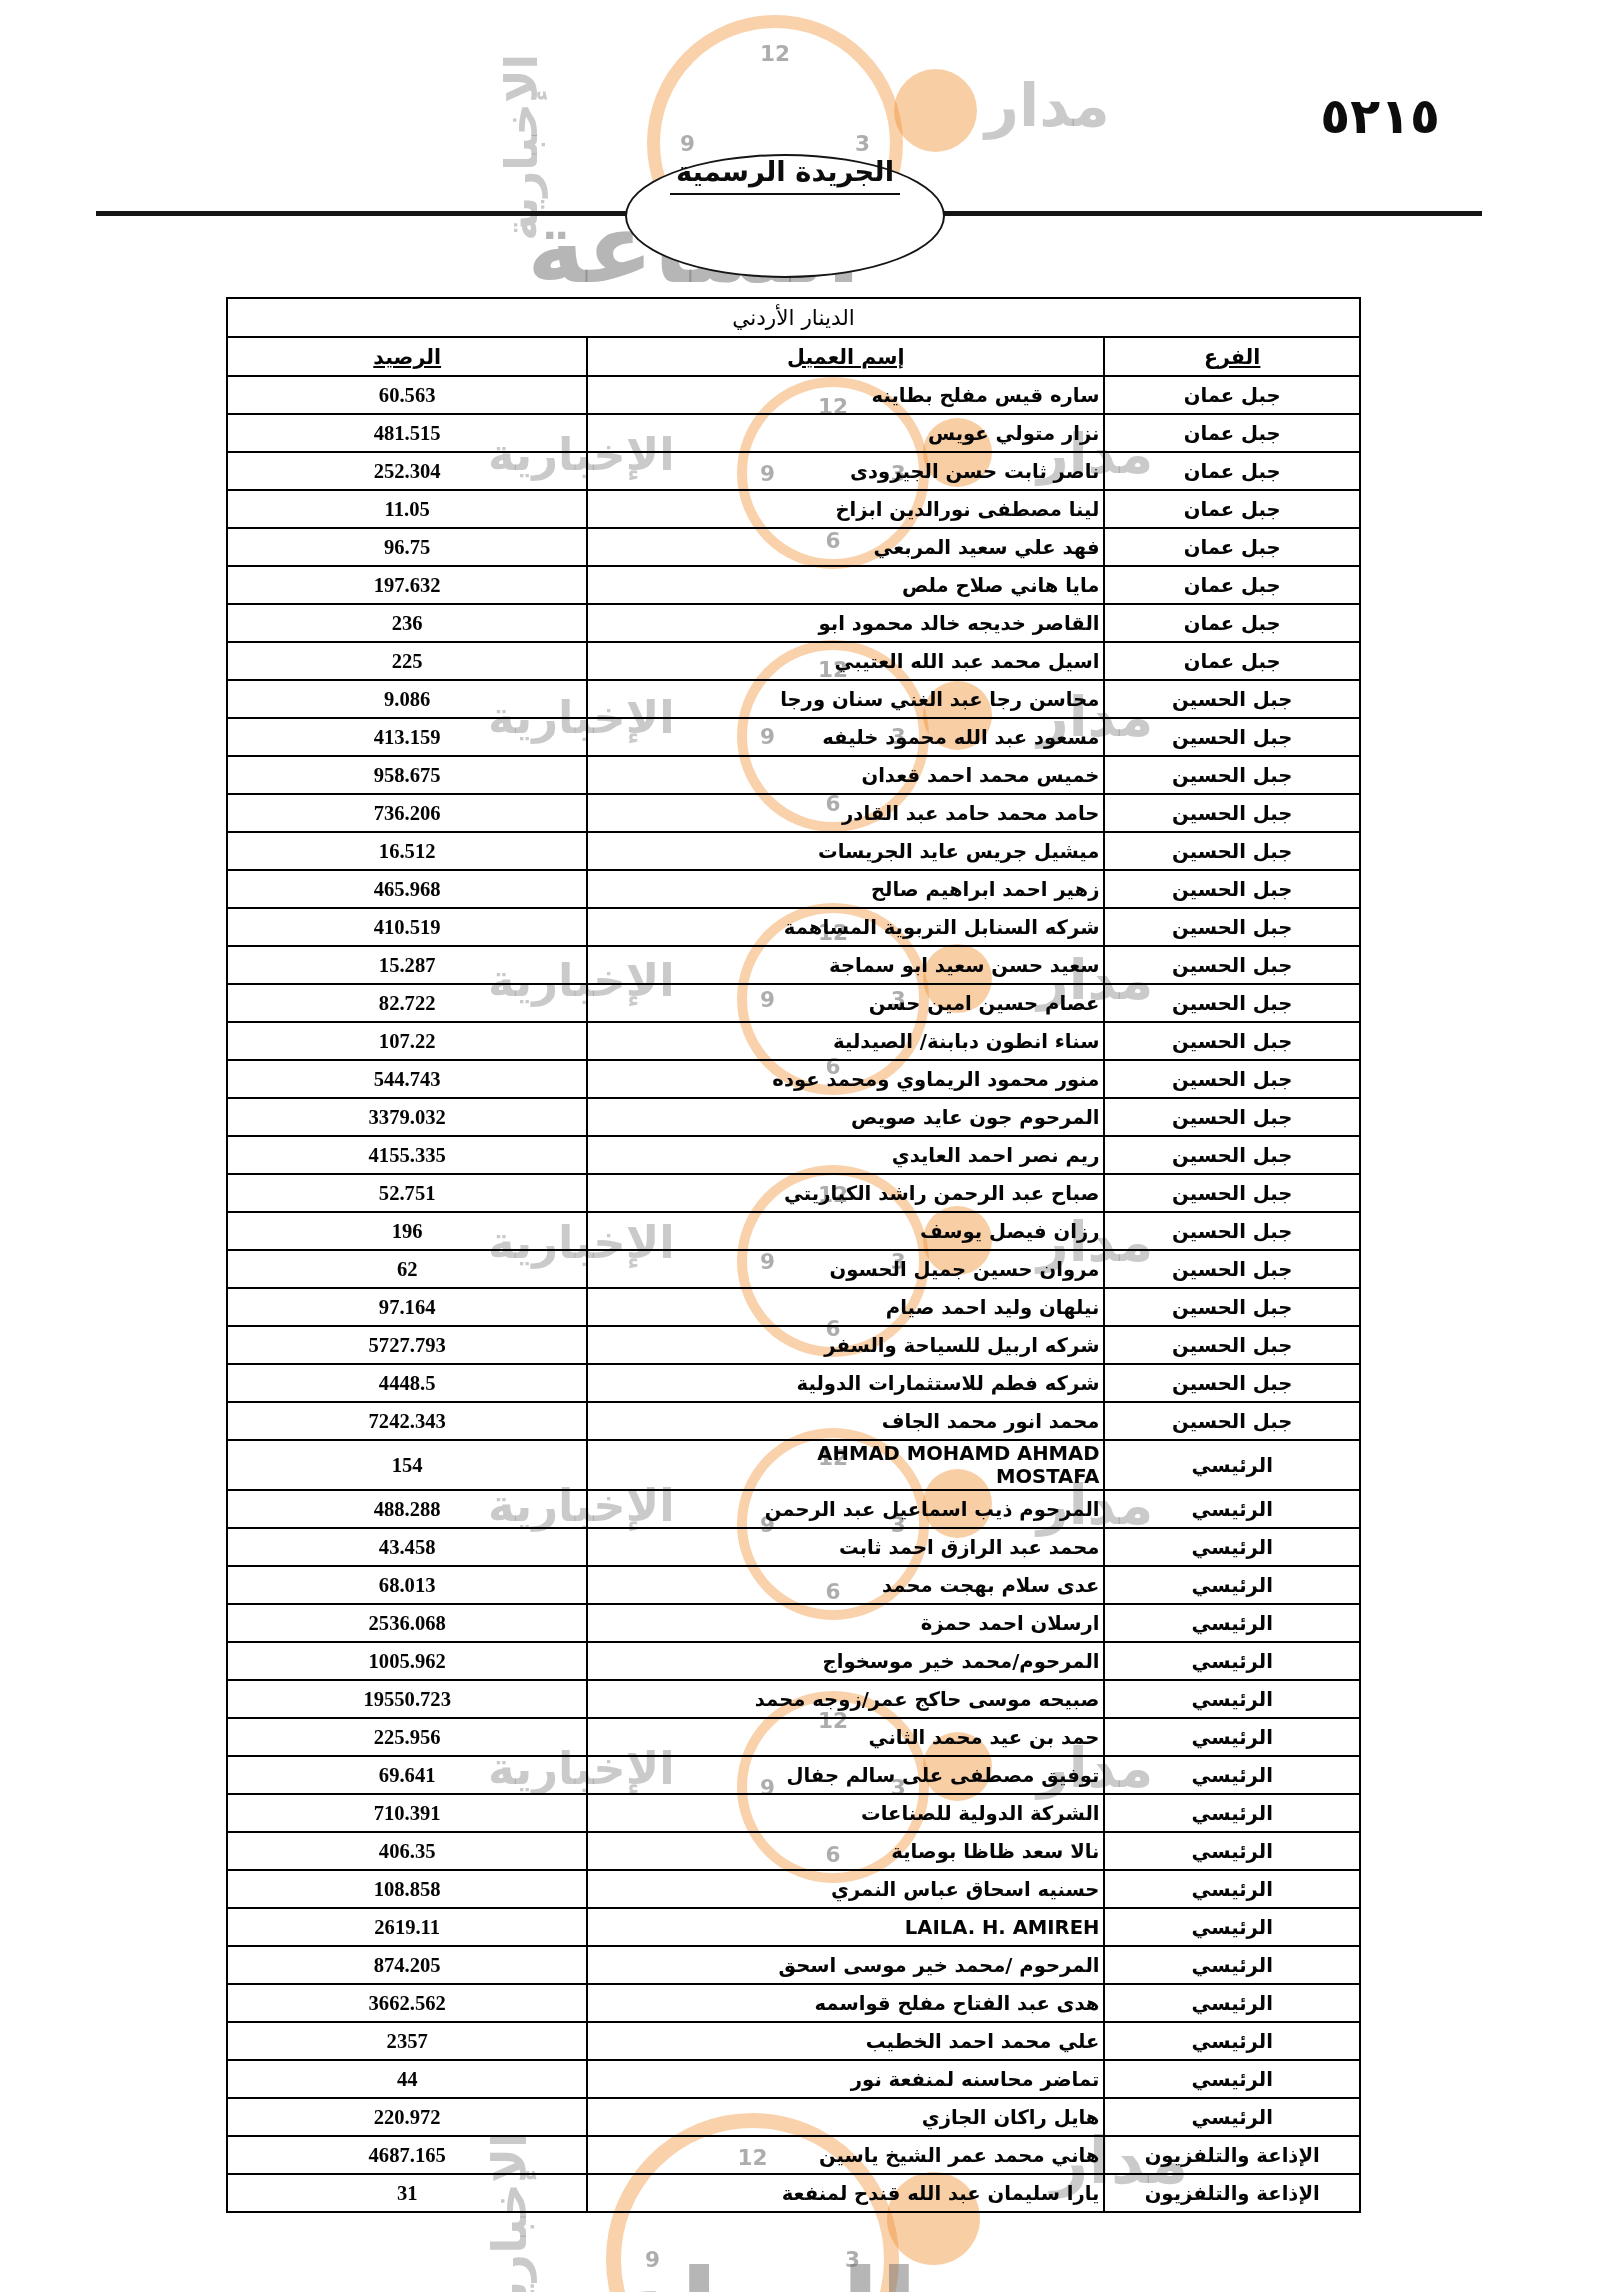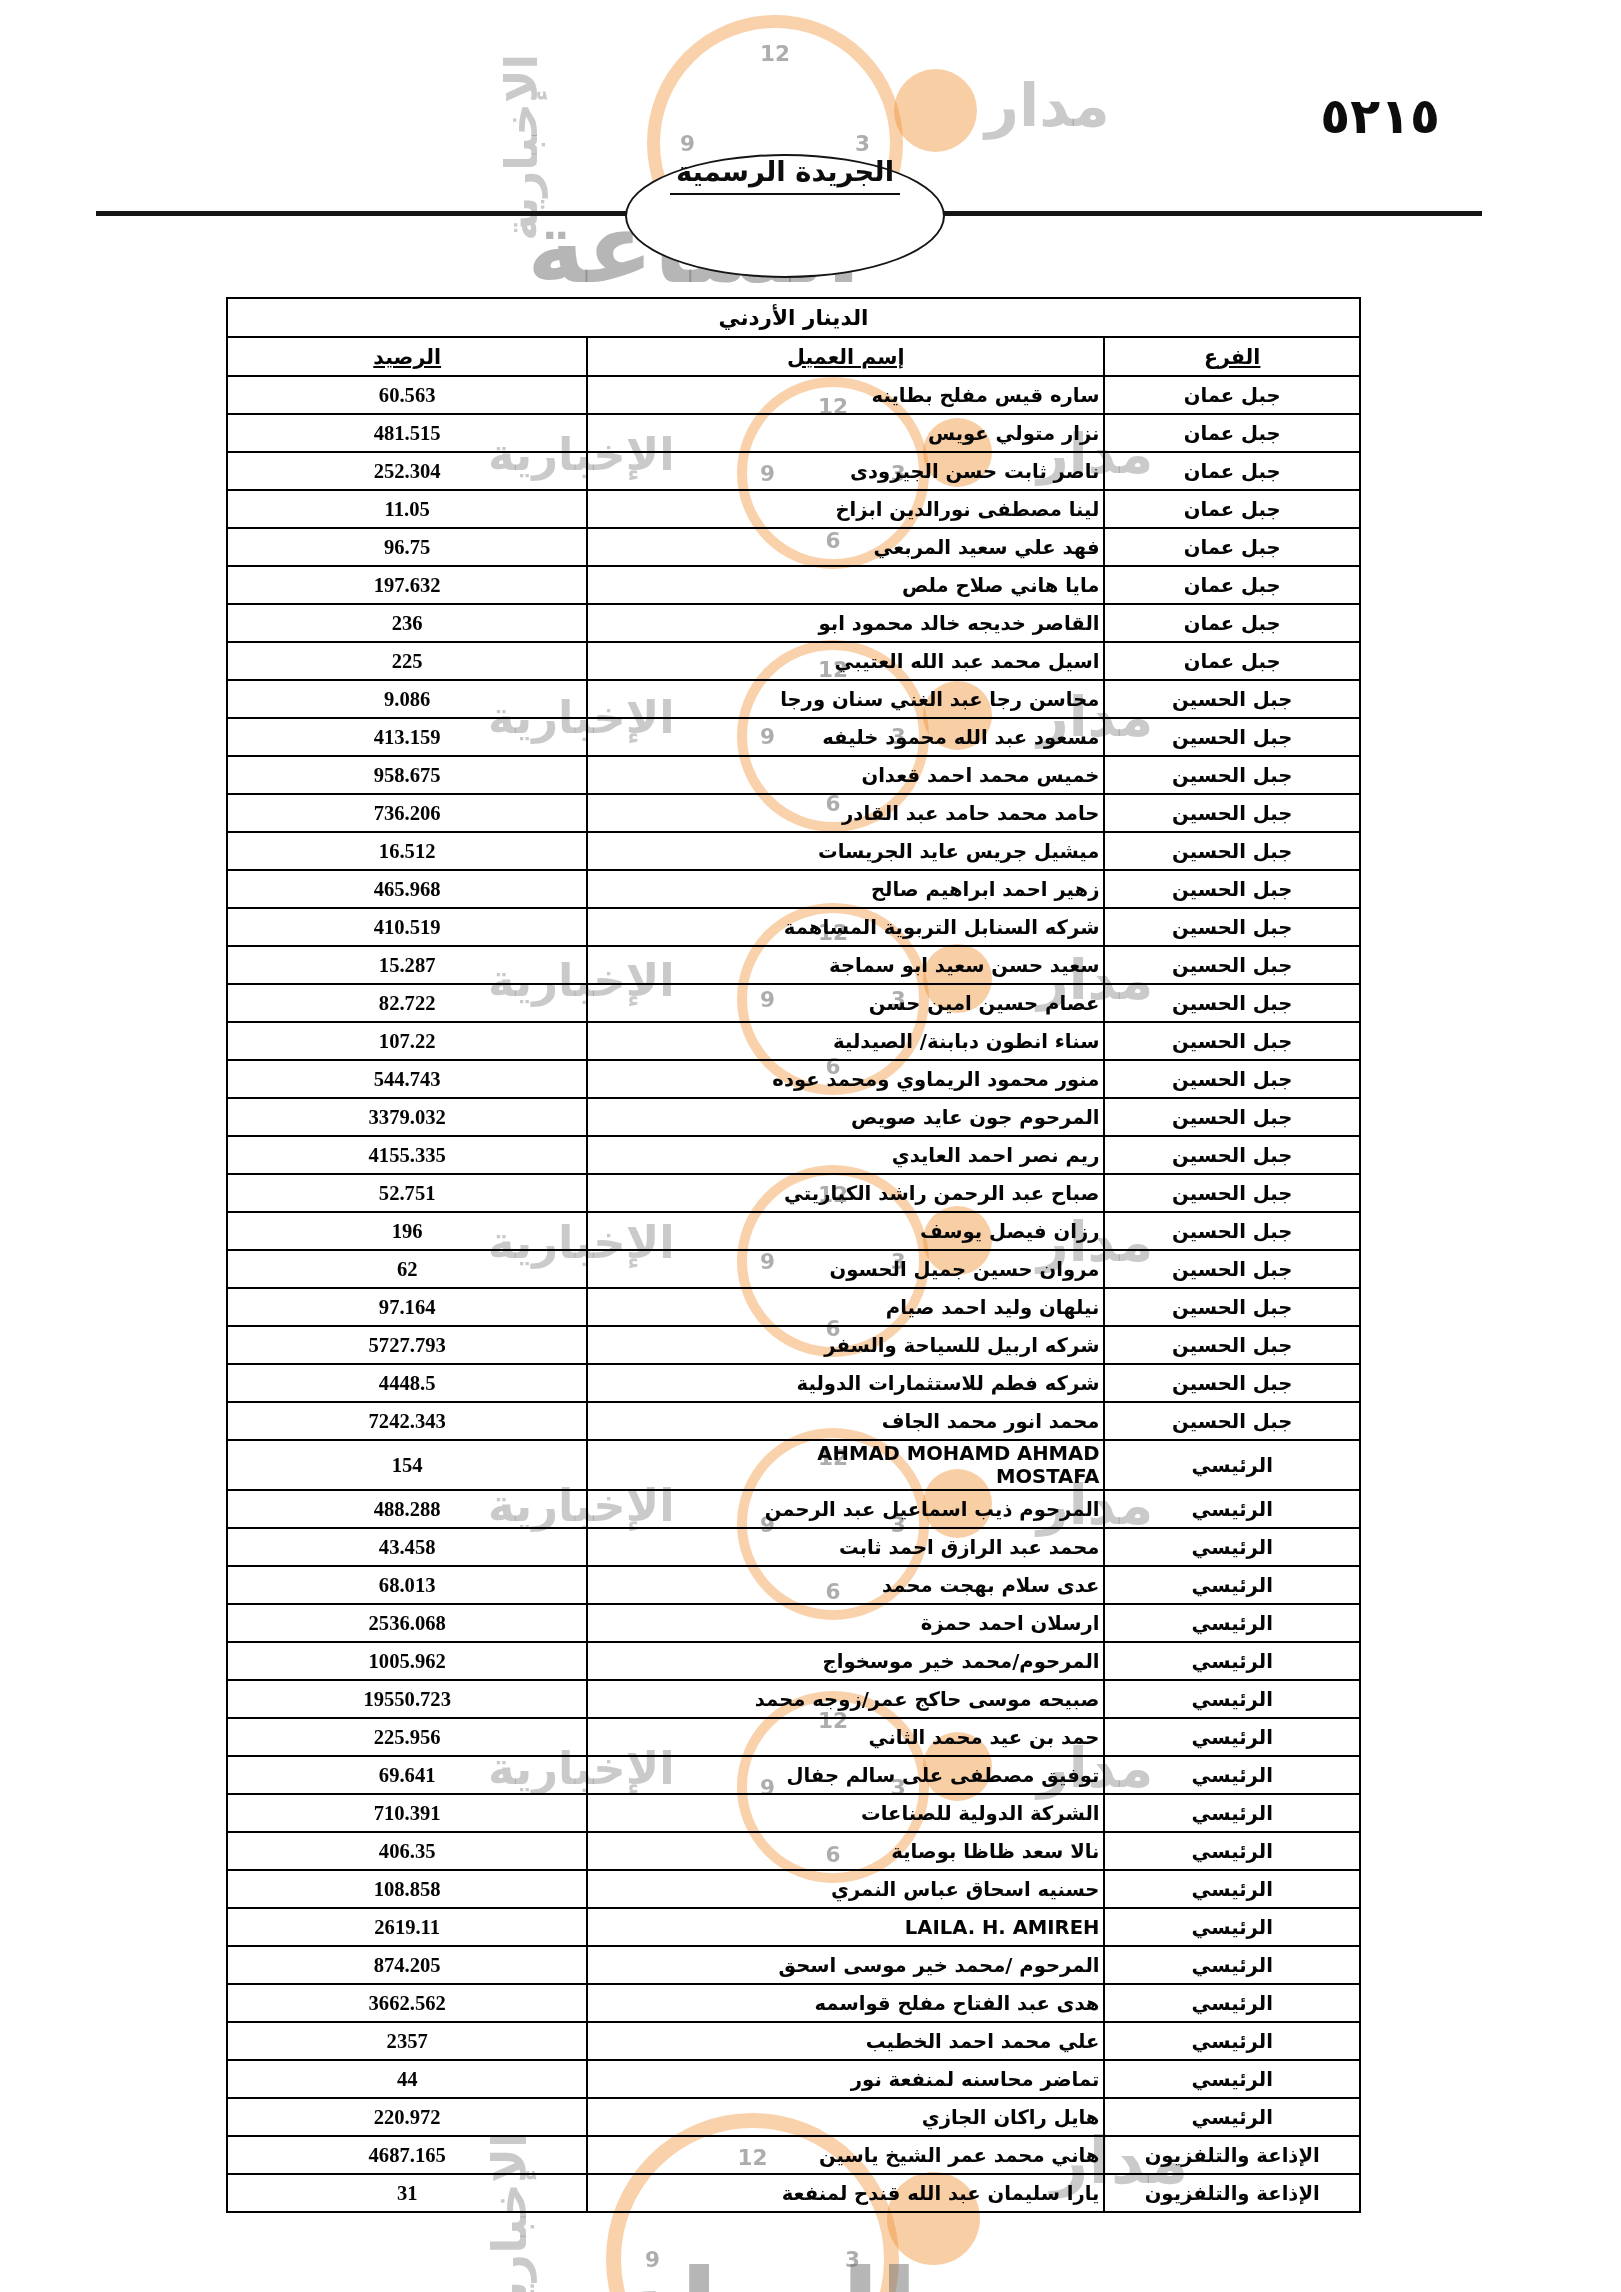--- a/index.html
+++ b/index.html
@@ -26,21 +26,21 @@
     font-size:27.4px; font-weight:bold; color:#0d0d0d;
     border-bottom:2px solid #0d0d0d; padding:0 5.9px 5.9px 5.9px;
   }
 
   
   table.gazette {
     position:absolute; top:297px; left:226px; width:1135px;
     border-collapse:collapse; direction:rtl; z-index:2; background:transparent;
   }
   table.gazette td { border:2px solid #000; color:#050505; padding:1px 3.9px; }
-  td.title-cell { height:35px; text-align:center; font-size:21.6px; font-weight:bold; }
+  td.title-cell { height:35px; text-align:center; font-size:21.6px; font-weight:normal; }
   td.head { height:35px; text-align:center; font-size:20.6px; font-weight:bold; text-decoration:underline; }
   td.branch  { height:34px; text-align:center; font-size:19.6px; font-weight:bold; }
   td.client  { text-align:right; font-size:19.6px; font-weight:bold; white-space:pre-line; }
   td.balance {
     text-align:center; font-size:20.6px; font-weight:bold; direction:ltr;
     font-family:"Liberation Serif", "DejaVu Serif", serif;
   }
 
   
   #watermark-layer { position:absolute; inset:0; z-index:1; pointer-events:none; }

